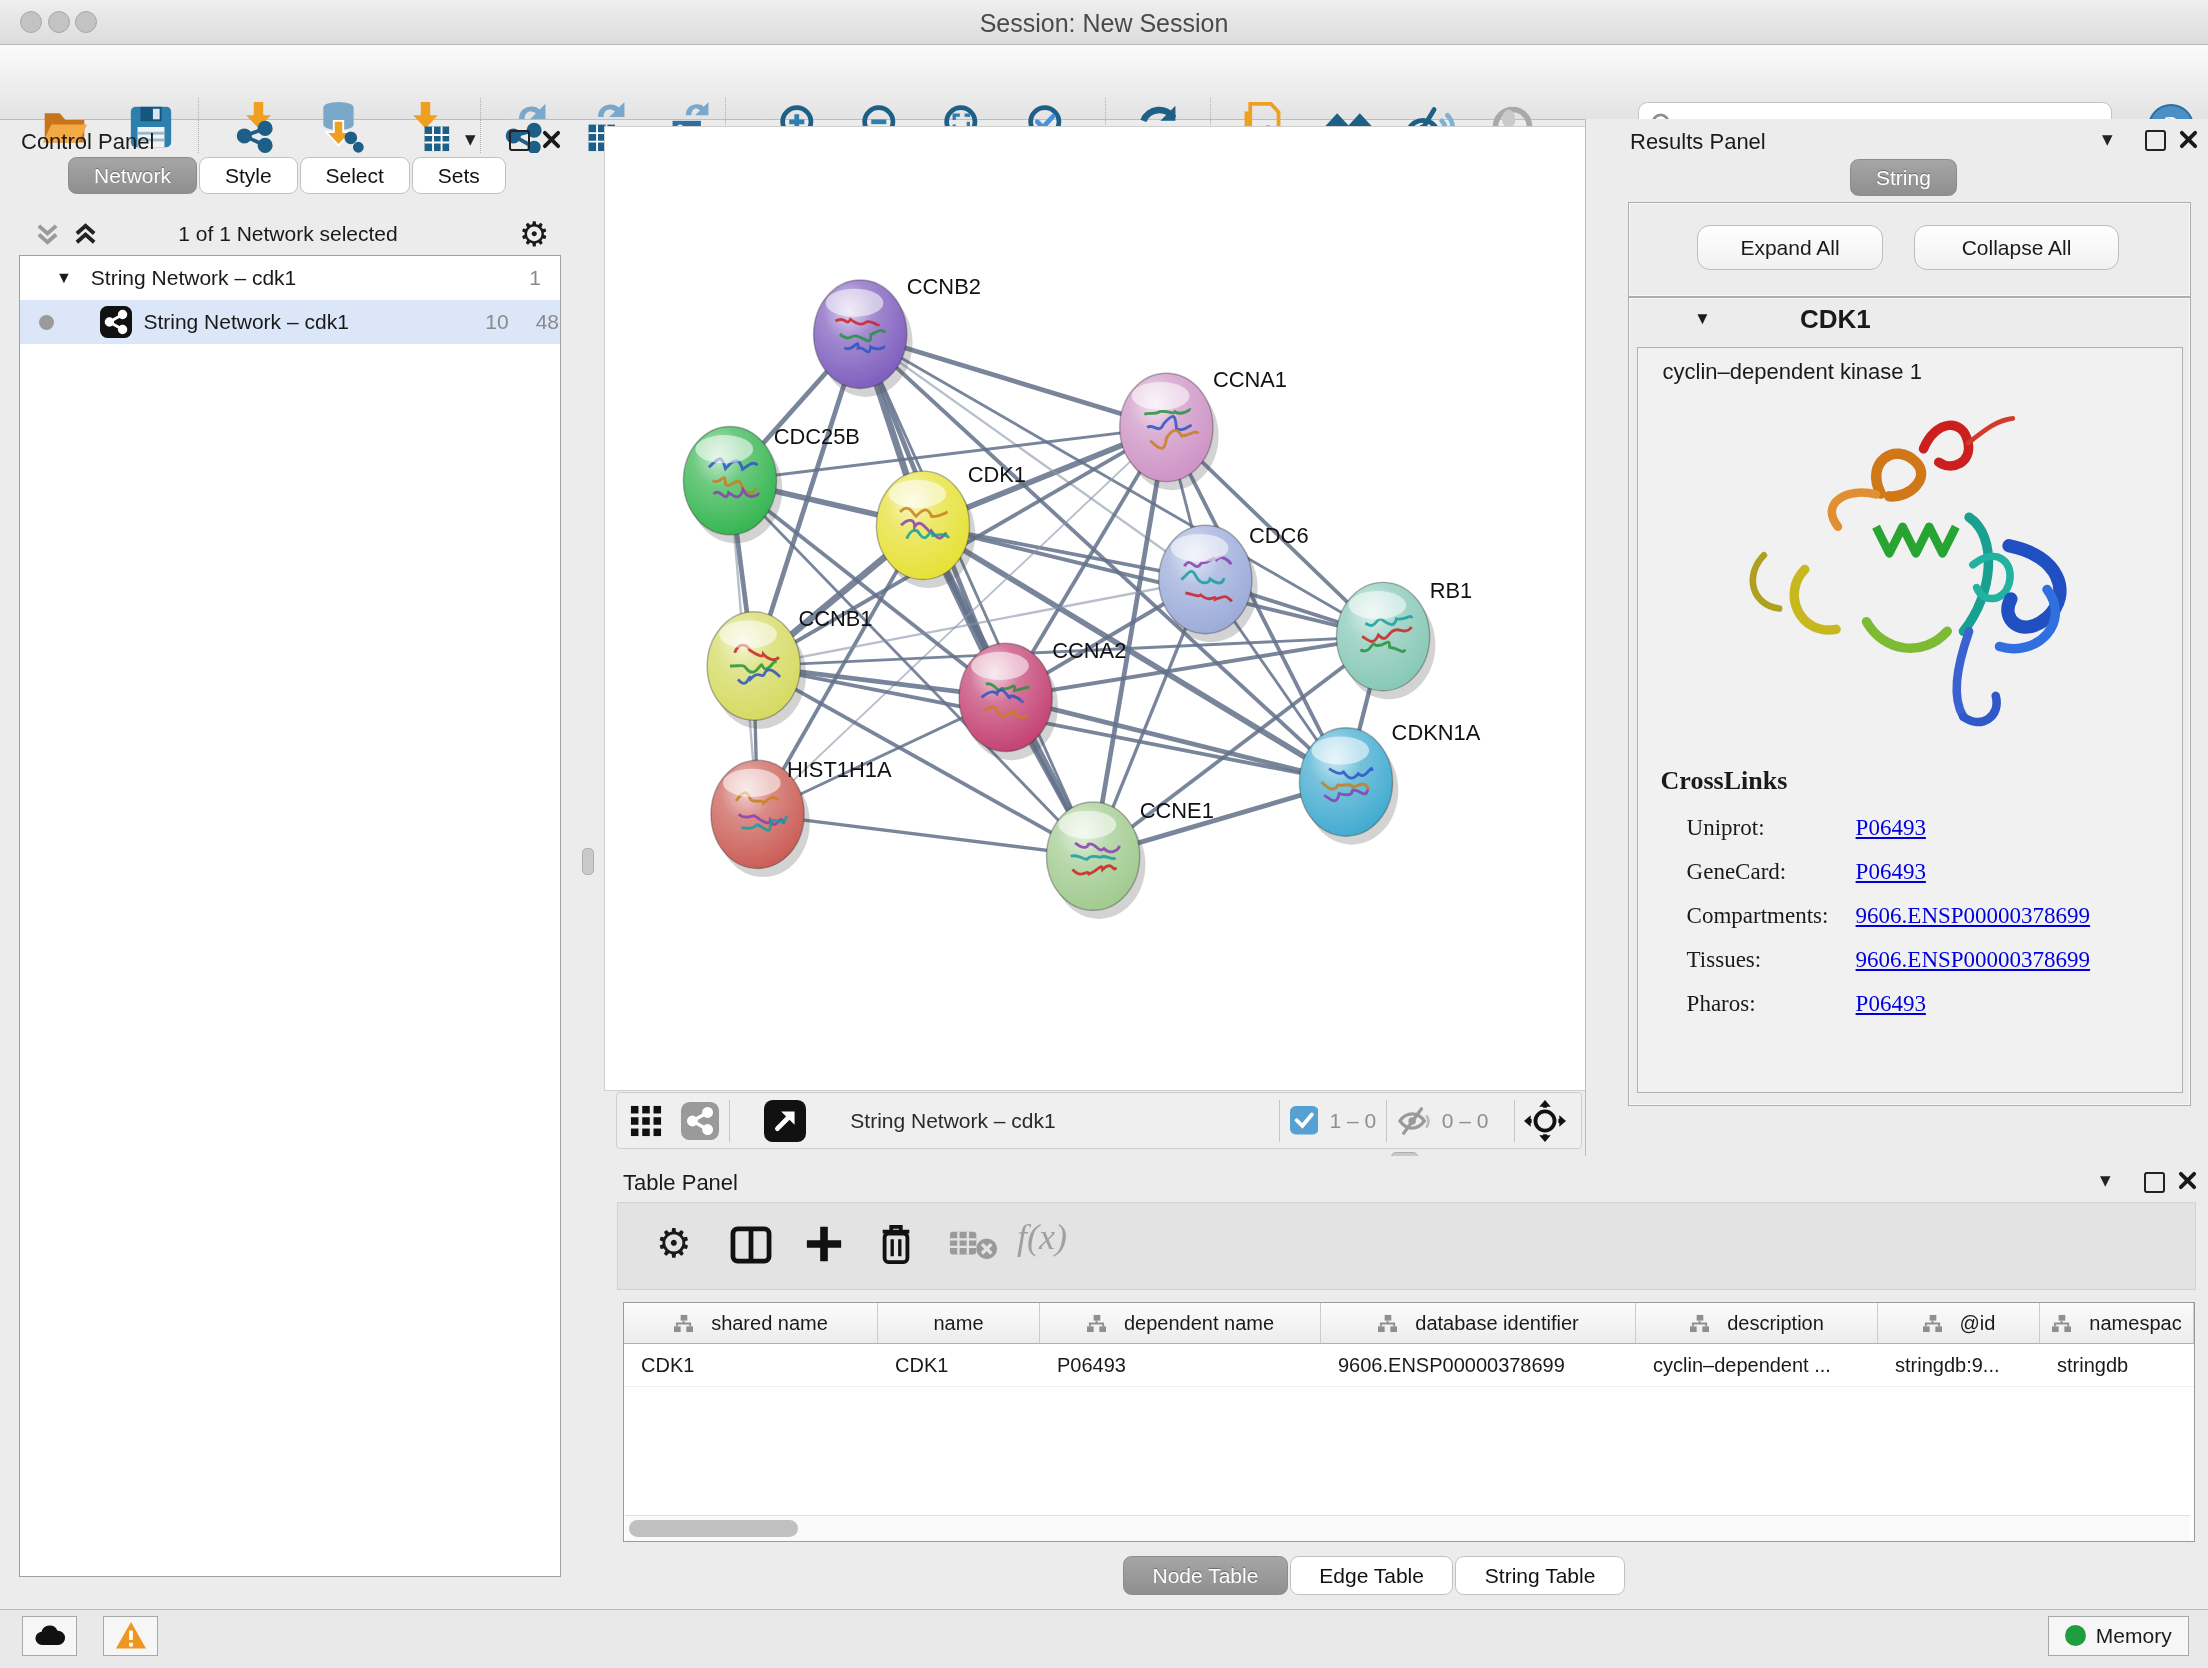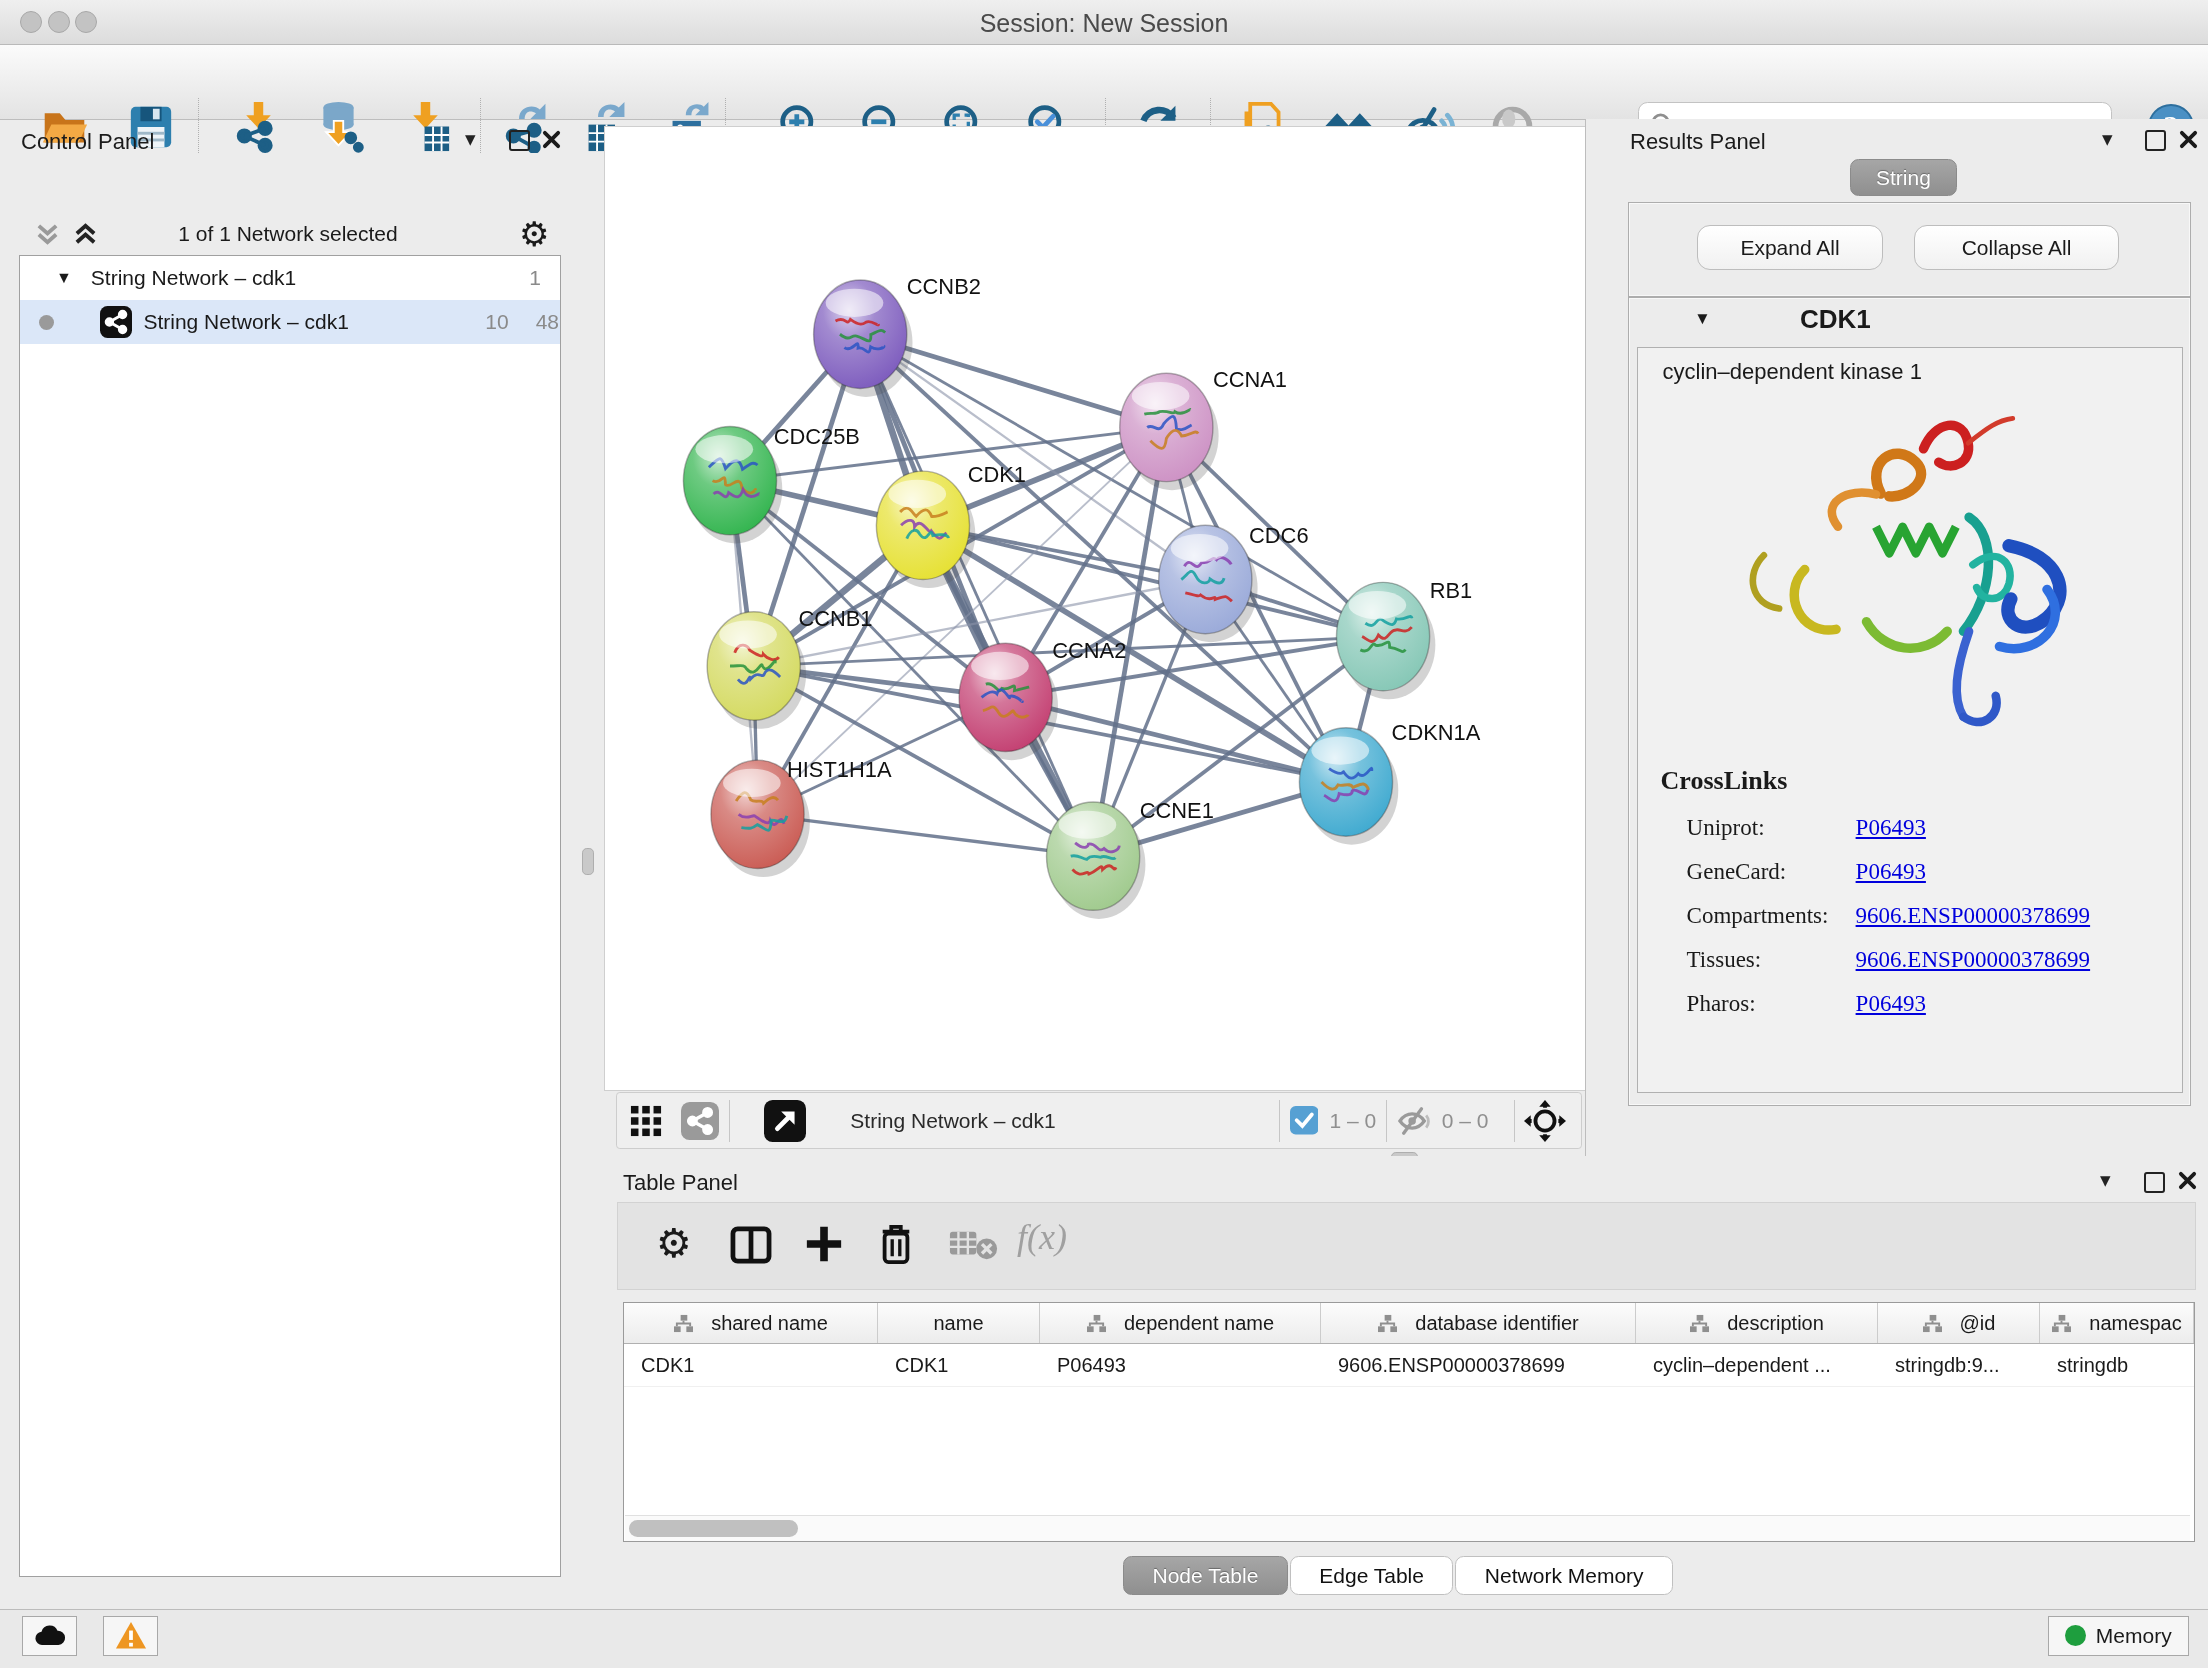--- a/index.html
+++ b/index.html
@@ -238,20 +238,21 @@
 
 <div class="abs" style="left:0;top:119px;width:592px;height:1490px">
   <div class="abs panel-title" style="left:21px;top:9.5px">Control Panel</div>
   <div class="abs pt-ico" style="left:465px;top:7.6px">▾</div>
   <div class="abs" style="left:509px;top:11.4px;width:17px;height:17px;border:2.4px solid #222;border-radius:2.9px"></div>
   <div class="abs" style="left:542px;top:10.5px">
     <svg width="19" height="19" viewBox="0 0 20 20">
         <path d="M3 3 L17 17 M17 3 L3 17" stroke="#1a1a1a" stroke-width="4" stroke-linecap="round"></path>
       </svg>
   </div>
+  <div class="abs tabrow" style="left:68px;top:38px" id="cp-tabs"><div class="tab active">Network</div><div class="tab">Style</div><div class="tab">Select</div><div class="tab">Sets</div></div>
   <div class="abs" style="left:34px;top:103px">
     <svg width="27" height="25" viewBox="0 0 28 26">
         <g fill="none" stroke="#9a9a9a" stroke-width="4">
           <path d="M5 4 l9 8 9-8"></path>
           <path d="M5 13 l9 8 9-8"></path>
         </g>
       </svg>
   </div>
   <div class="abs" style="left:72px;top:103px">
     <svg width="27" height="25" viewBox="0 0 28 26">
@@ -769,21 +770,21 @@
         <div class="td" style="width: 281px;">P06493</div>
         <div class="td" style="width: 315px;">9606.ENSP00000378699</div>
         <div class="td" style="width: 242px;">cyclin–dependent ...</div>
         <div class="td" style="width: 162px;">stringdb:9...</div>
         <div class="td" style="width: 154px;">stringdb</div>
       </div>
   </div>
   <div class="abs hscroll" style="left:33px;top:359px;width:1565px">
     <div class="abs hthumb"></div>
   </div>
-  <div class="abs tabrow btabs" style="left:531px;top:400px" id="bt-tabs"><div class="tab active">Node Table</div><div class="tab">Edge Table</div><div class="tab">Network Memory</div></div>
+  <div class="abs tabrow btabs" style="left:531px;top:400px" id="bt-tabs"><div class="tab active">Node Table</div><div class="tab">Edge Table</div><div class="tab">String Table</div></div>
 </div>
 
 <div class="abs statusbar">
   <div class="abs stbtn" style="left:22px;top:5.7px;width:55px">
     <svg width="32" height="23" viewBox="0 0 34 24">
       <path d="M9 22 a7 7 0 0 1 -1 -14 a9 9 0 0 1 17 -1 a6.5 6.5 0 0 1 1 15 z" fill="#111"></path>
       </svg>
   </div>
   <div class="abs stbtn" style="left:103px;top:5.7px;width:55px">
     <svg width="32" height="28.5" viewBox="0 0 34 30">

